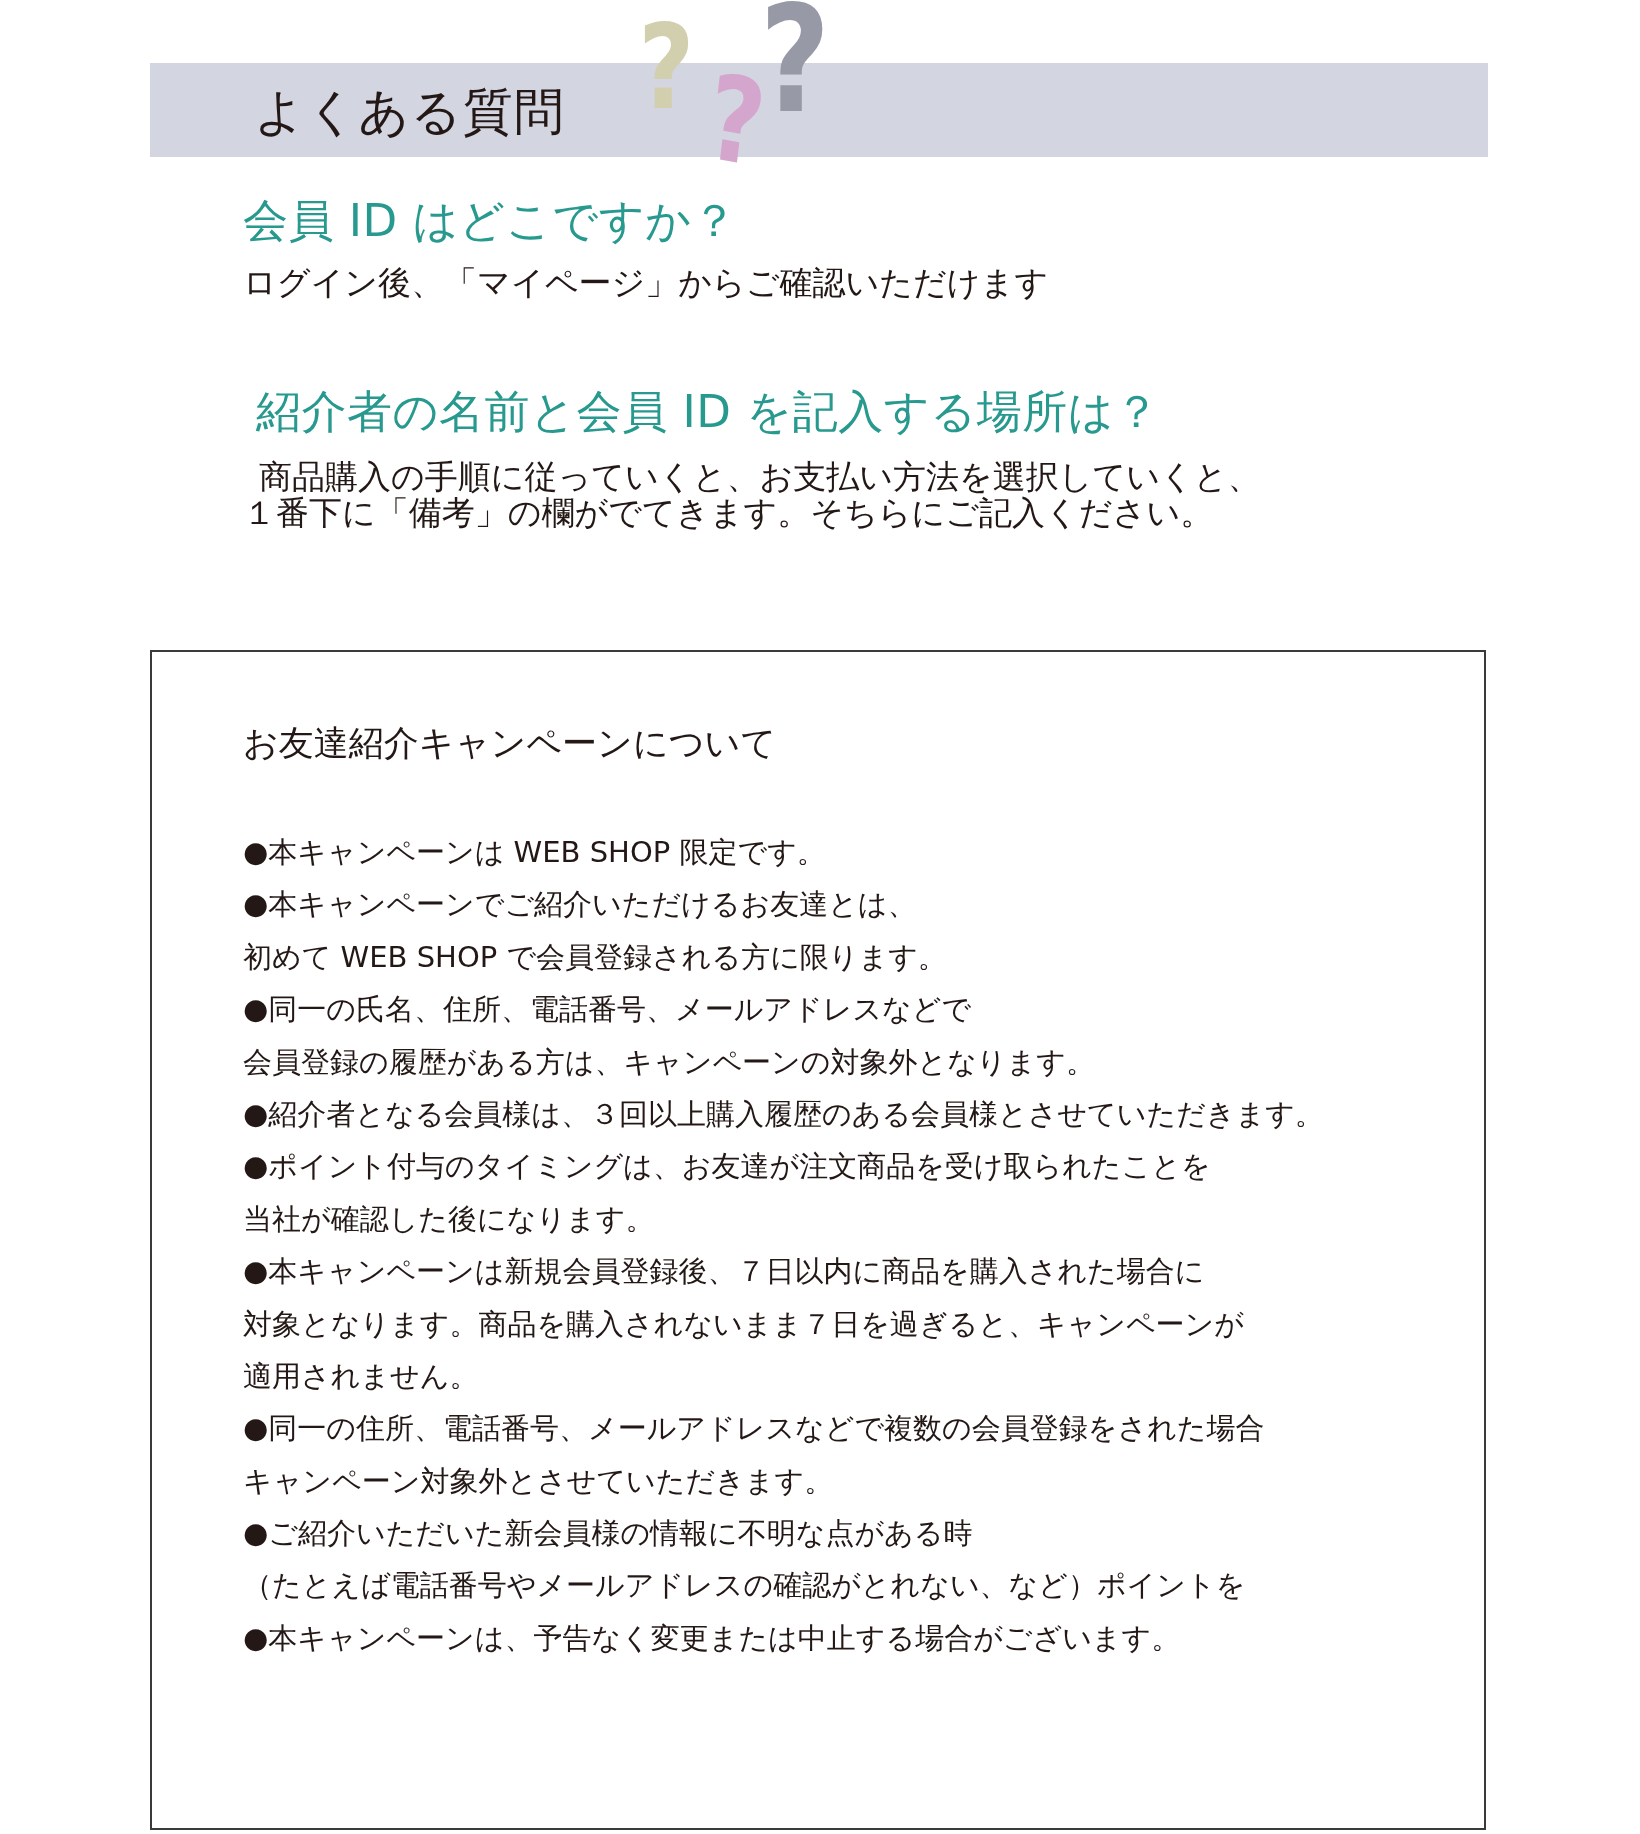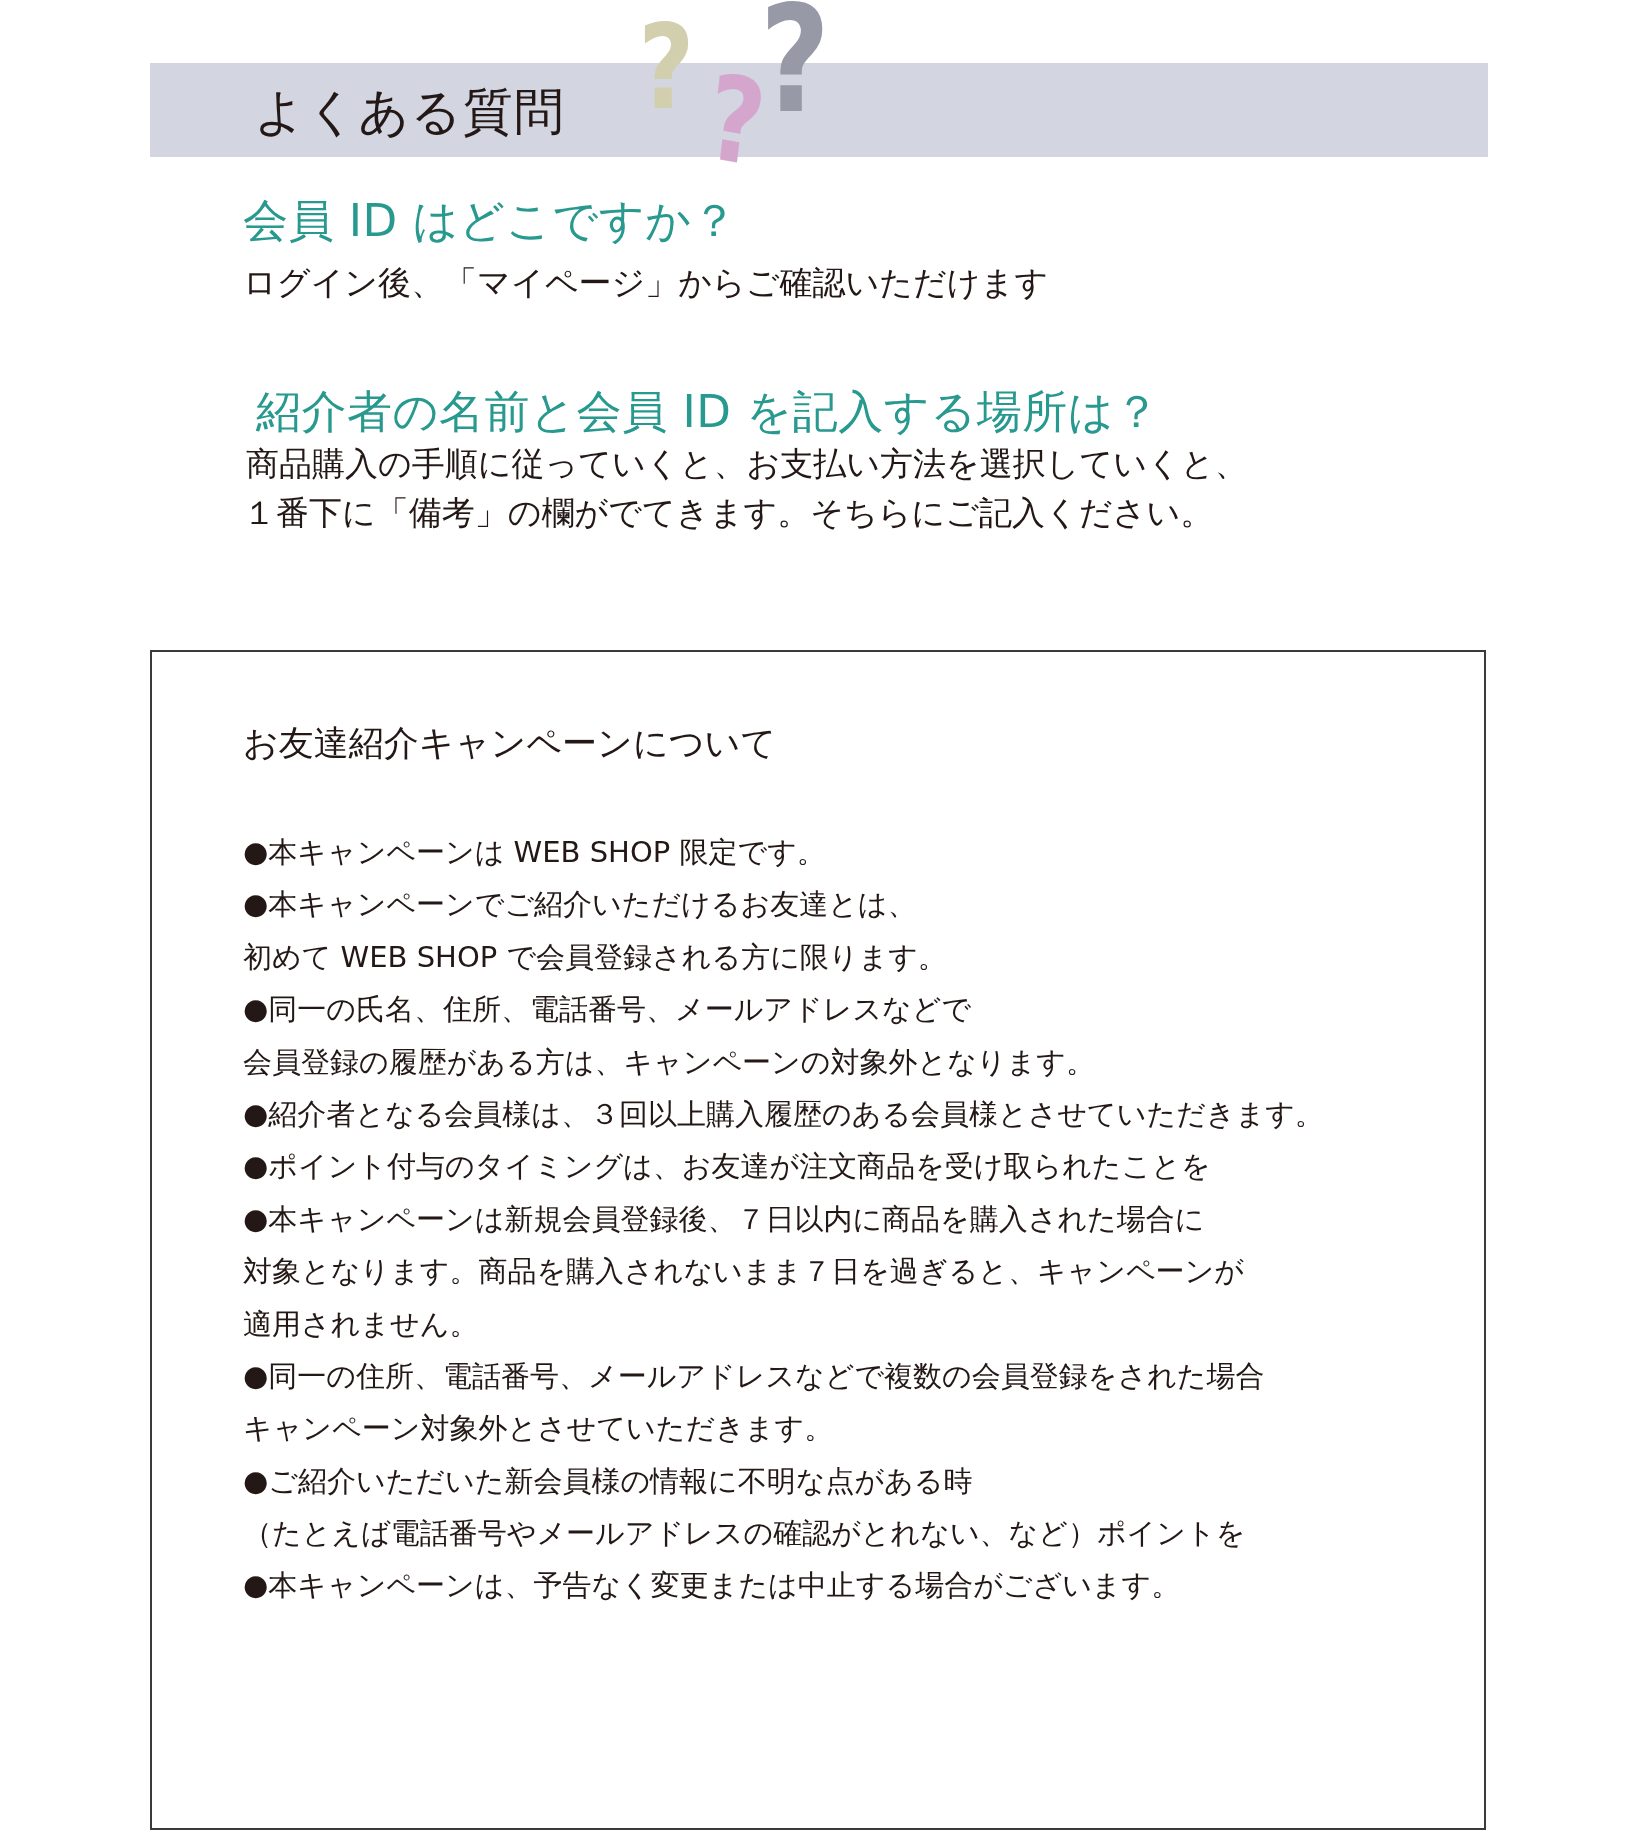--- a/index.html
+++ b/index.html
@@ -122,35 +122,36 @@
 <span class="qmark qmark-pink">?</span>
 <span class="qmark qmark-gray">?</span>
 
 <div>
   <h2 class="faq-q" style="top:193px;margin:0;font-weight:normal;">会員 ID はどこですか？</h2>
   <p class="faq-a" style="top:257px;margin:0;">ログイン後、「マイページ」からご確認いただけます</p>
 </div>
 
 <div>
   <h2 class="faq-q" style="top:371px;margin:13px;font-weight:normal;">紹介者の名前と会員 ID を記入する場所は？</h2>
-  <p class="faq-a" style="top:435px;margin:3px;text-align:center;">商品購入の手順に従っていくと、お支払い方法を選択していくと、</p>
+  <p class="faq-a" style="top:435px;margin:16px;text-align:center;">商品購入の手順に従っていくと、お支払い方法を選択していくと、</p>
   <p class="faq-a" style="top:487px;margin:0;">１番下に「備考」の欄がでてきます。そちらにご記入ください。</p>
 </div>
 
 <div class="campaign-box"></div>
 <h2 class="campaign-title" style="margin:0;font-weight:normal;">お友達紹介キャンペーンについて</h2>
 
 <ul class="campaign-list">
   <li class="campaign-line">●本キャンペーンは WEB SHOP 限定です。</li>
   <li class="campaign-line">●本キャンペーンでご紹介いただけるお友達とは、</li>
   <li class="campaign-line">初めて WEB SHOP で会員登録される方に限ります。</li>
   <li class="campaign-line">●同一の氏名、住所、電話番号、メールアドレスなどで</li>
   <li class="campaign-line">会員登録の履歴がある方は、キャンペーンの対象外となります。</li>
   <li class="campaign-line">●紹介者となる会員様は、３回以上購入履歴のある会員様とさせていただきます。</li>
   <li class="campaign-line">●ポイント付与のタイミングは、お友達が注文商品を受け取られたことを</li>
+  <li class="campaign-line">当社が確認した後になります。</li>
   <li class="campaign-line">●本キャンペーンは新規会員登録後、７日以内に商品を購入された場合に</li>
   <li class="campaign-line">対象となります。商品を購入されないまま７日を過ぎると、キャンペーンが</li>
   <li class="campaign-line">適用されません。</li>
   <li class="campaign-line">●同一の住所、電話番号、メールアドレスなどで複数の会員登録をされた場合</li>
   <li class="campaign-line">キャンペーン対象外とさせていただきます。</li>
   <li class="campaign-line">●ご紹介いただいた新会員様の情報に不明な点がある時</li>
   <li class="campaign-line">（たとえば電話番号やメールアドレスの確認がとれない、など）ポイントを</li>
   <li class="campaign-line">●本キャンペーンは、予告なく変更または中止する場合がございます。</li>
 </ul>
 

